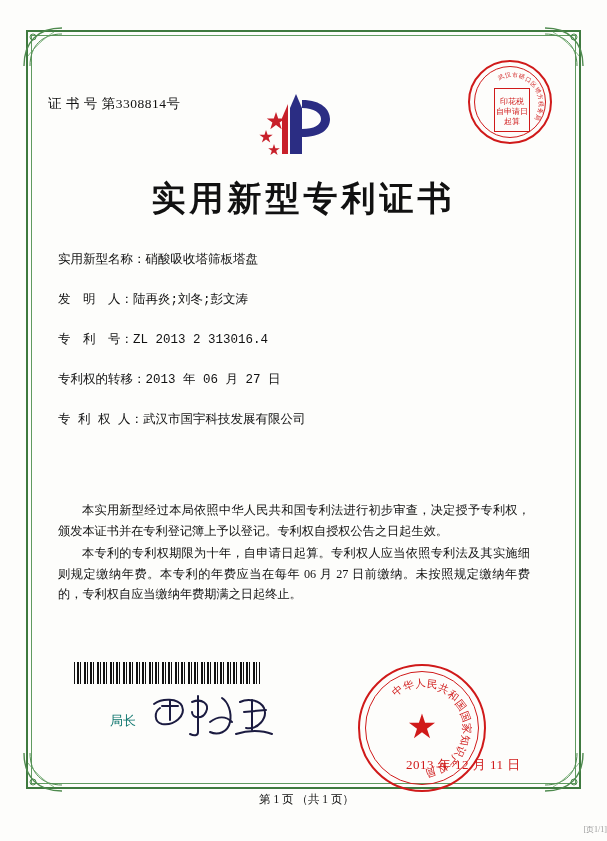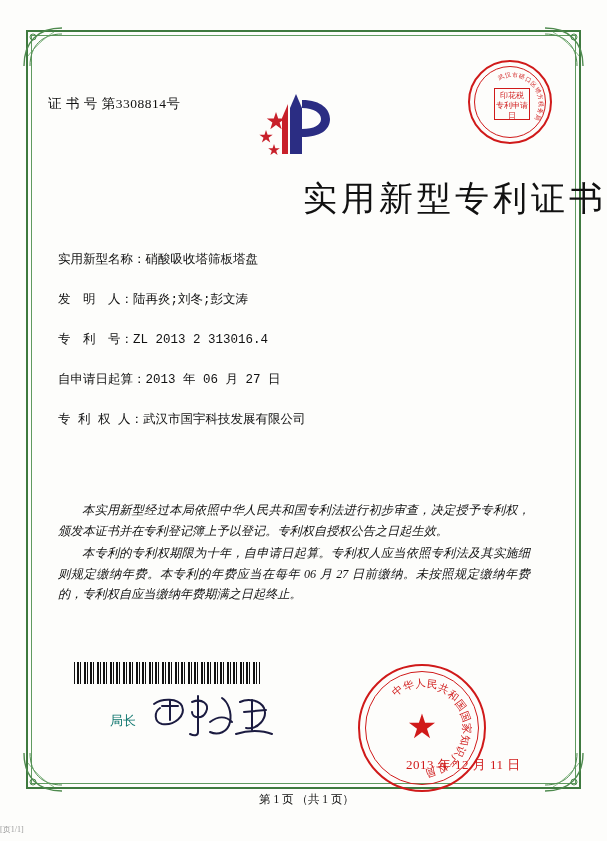--- a/index.html
+++ b/index.html
@@ -59,26 +59,26 @@
   }
   .seal-top .arc-text span{
     position:absolute;
     left:50%;top:50%;
     transform-origin:0 0;
     font-family:"Liberation Serif",serif;
   }
   .seal-top .center-box{
     position:absolute;
     left:24px;top:26px;
-    width:36px;height:32px;
+    width:36px;height:44px;
     border:1px solid #d01a1a;
     font-size:8px;
     line-height:10px;
     text-align:center;
-    padding-top:2px;
+    padding-top:8px;
     box-sizing:border-box;
   }
 
   
   .logo{
     position:absolute;
     left:252px;top:88px;
     width:100px;height:72px;
   }
 
@@ -86,23 +86,23 @@
     position:absolute;
     left:48px;top:95px;
     font-size:13.5px;
     letter-spacing:.5px;
     color:#111;
   }
 
   .title{
     position:absolute;
     left:0;right:0;top:176px;
-    text-align:right;
+    text-align:center;
     font-size:34px;
-    font-weight:normal;
+    font-weight:bold;
     letter-spacing:4px;
     color:#111;
     font-family:"Liberation Serif",serif;
   }
 
   .fields{
     position:absolute;
     left:58px;top:252px;
     width:480px;
     font-size:12.5px;
@@ -118,21 +118,20 @@
   .field .val{display:inline-block;}
 
   .body-text{
     position:absolute;
     left:58px;top:500px;
     width:472px;
     font-size:12.2px;
     line-height:20.5px;
     color:#111;
     text-align:justify;
-    font-style:italic;
   }
   .body-text p{margin:0 0 2px 0;text-indent:24px;}
 
   
   .barcode{
     position:absolute;
     left:74px;top:662px;
     width:186px;height:22px;
     background:
       repeating-linear-gradient(90deg,
@@ -194,21 +193,21 @@
     position:absolute;
     left:0;right:0;top:792px;
     text-align:center;
     font-size:11.5px;
     color:#111;
     padding-left:6px;
   }
   .footer-note{
     position:absolute;
     left:0;right:0;top:824px;
-    text-align:left;
+    text-align:right;
     font-size:8px;
     color:#9a9a9a;
   }
 </style>
 </head>
 <body>
 
 <div class="page">
 
   <div class="border-outer"></div>
@@ -257,21 +256,21 @@
         <span style="font-size: 6px; transform: rotate(28deg) translate(0px, -33px); transform-origin: 0px 0px;">口</span>
         <span style="font-size: 6px; transform: rotate(42deg) translate(0px, -33px); transform-origin: 0px 0px;">区</span>
         <span style="font-size: 6px; transform: rotate(56deg) translate(0px, -33px); transform-origin: 0px 0px;">增</span>
         <span style="font-size: 6px; transform: rotate(70deg) translate(0px, -33px); transform-origin: 0px 0px;">方</span>
         <span style="font-size: 6px; transform: rotate(84deg) translate(0px, -33px); transform-origin: 0px 0px;">税</span>
         <span style="font-size: 6px; transform: rotate(98deg) translate(0px, -33px); transform-origin: 0px 0px;">务</span>
         <span style="font-size: 6px; transform: rotate(112deg) translate(0px, -33px); transform-origin: 0px 0px;">局</span>
       </div>
     <div class="center-box">
       <div>印花税</div>
-      <div>专利申请日</div>
+      <div>自申请日起算</div>
     </div>
   </div>
 
   <div class="logo">
     <svg width="100" height="72" viewBox="0 0 100 72">
       <path d="M38 66 L38 20 L44 6 L50 20 L50 66 Z" fill="#2b2d83"></path>
       <path d="M50 12 C70 12 78 22 78 31 C78 42 68 49 50 49 L50 41 C62 41 69 37 69 31 C69 25 62 20 50 20 Z" fill="#2b2d83"></path>
       <path d="M36 16 L30 30 L30 66 L36 66 Z" fill="#c8202a"></path>
       <path d="M24 24 l2.2 6.6 h7 l-5.6 4 2.1 6.6 -5.7 -4.1 -5.7 4.1 2.1 -6.6 -5.6 -4 h7 z" fill="#c8202a"></path>
       <path d="M14 42 l1.6 4.8 h5.1 l-4.1 3 1.6 4.8 -4.2 -3 -4.1 3 1.6 -4.8 -4.1 -3 h5.1 z" fill="#c8202a"></path>
@@ -287,21 +286,21 @@
     <div class="field">
       <span class="lbl">实用新型名称：</span><span class="val">硝酸吸收塔筛板塔盘</span>
     </div>
     <div class="field">
       <span class="lbl">发　明　人：</span><span class="val">陆再炎;刘冬;彭文涛</span>
     </div>
     <div class="field">
       <span class="lbl">专　利　号：</span><span class="val">ZL 2013 2 313016.4</span>
     </div>
     <div class="field">
-      <span class="lbl">自申请日起算：</span><span class="val">2013 年 06 月 27 日</span>
+      <span class="lbl">专利权的转移：</span><span class="val">2013 年 06 月 27 日</span>
     </div>
     <div class="field">
       <span class="lbl">专 利 权 人：</span><span class="val">武汉市国宇科技发展有限公司</span>
     </div>
   </div>
 
   <div class="body-text">
     <p>本实用新型经过本局依照中华人民共和国专利法进行初步审查，决定授予专利权，颁发本证书并在专利登记簿上予以登记。专利权自授权公告之日起生效。</p>
     <p>本专利的专利权期限为十年，自申请日起算。专利权人应当依照专利法及其实施细则规定缴纳年费。本专利的年费应当在每年 06 月 27 日前缴纳。未按照规定缴纳年费的，专利权自应当缴纳年费期满之日起终止。</p>
   </div>

